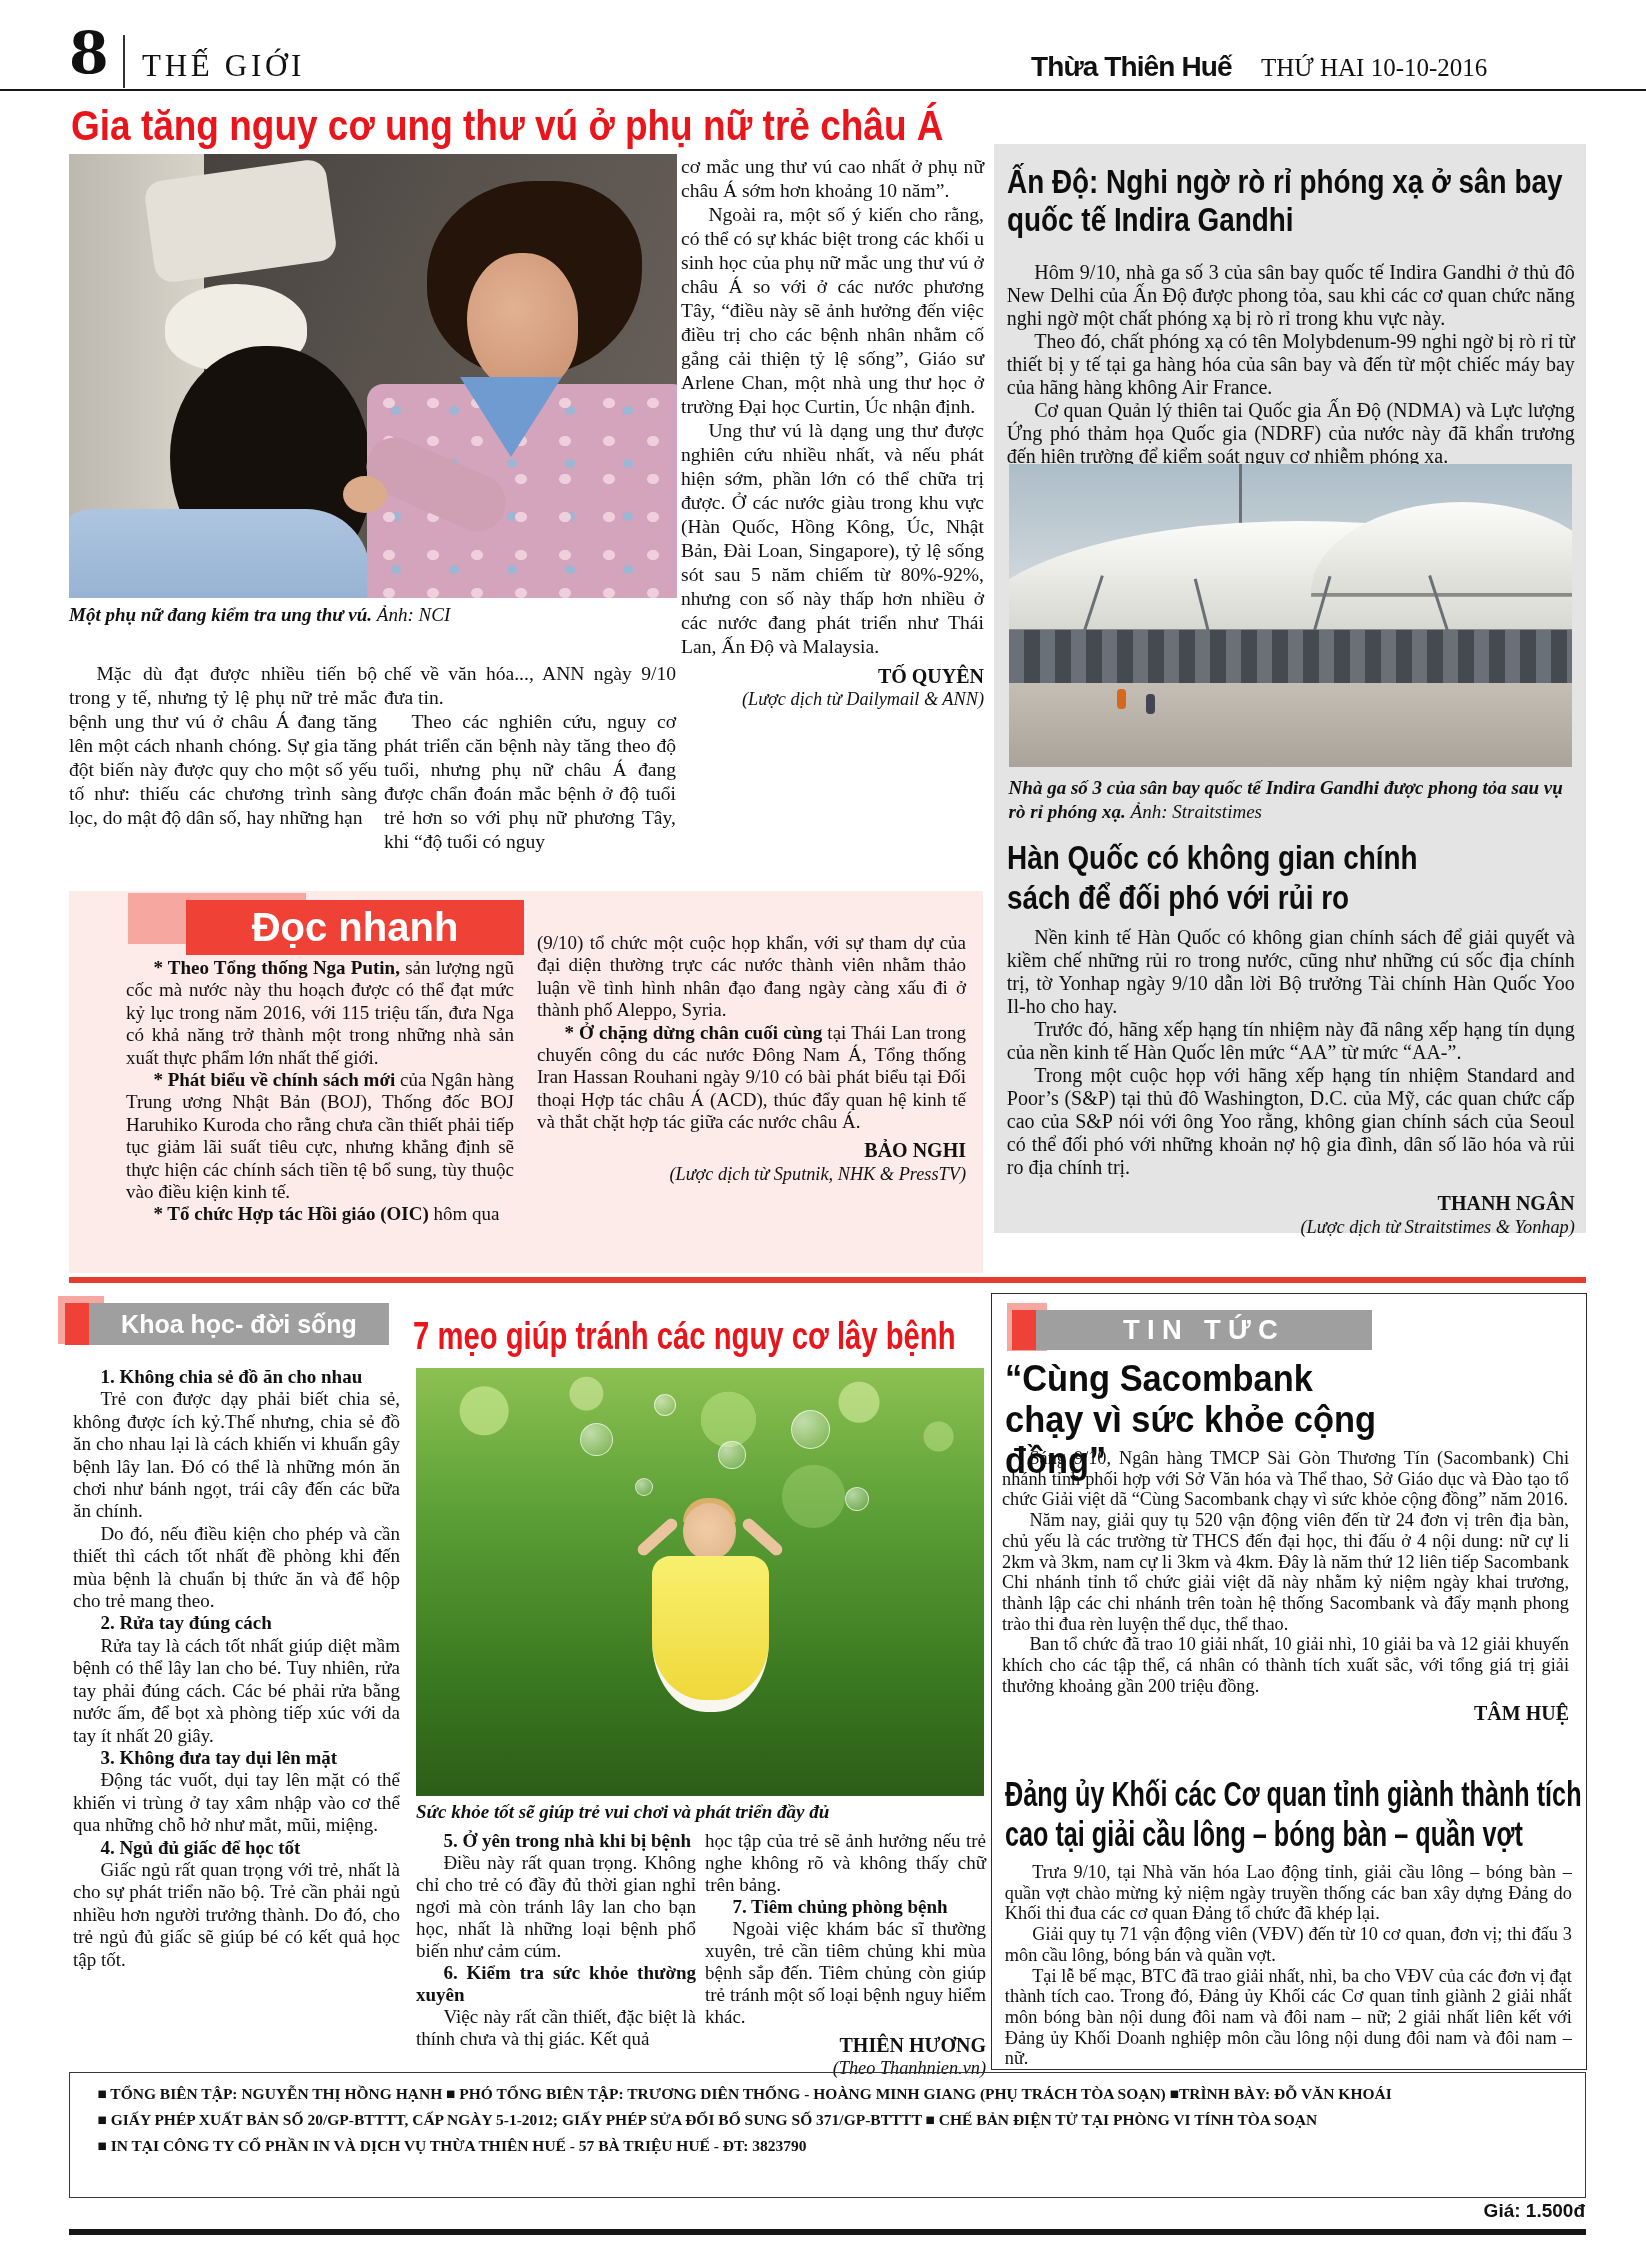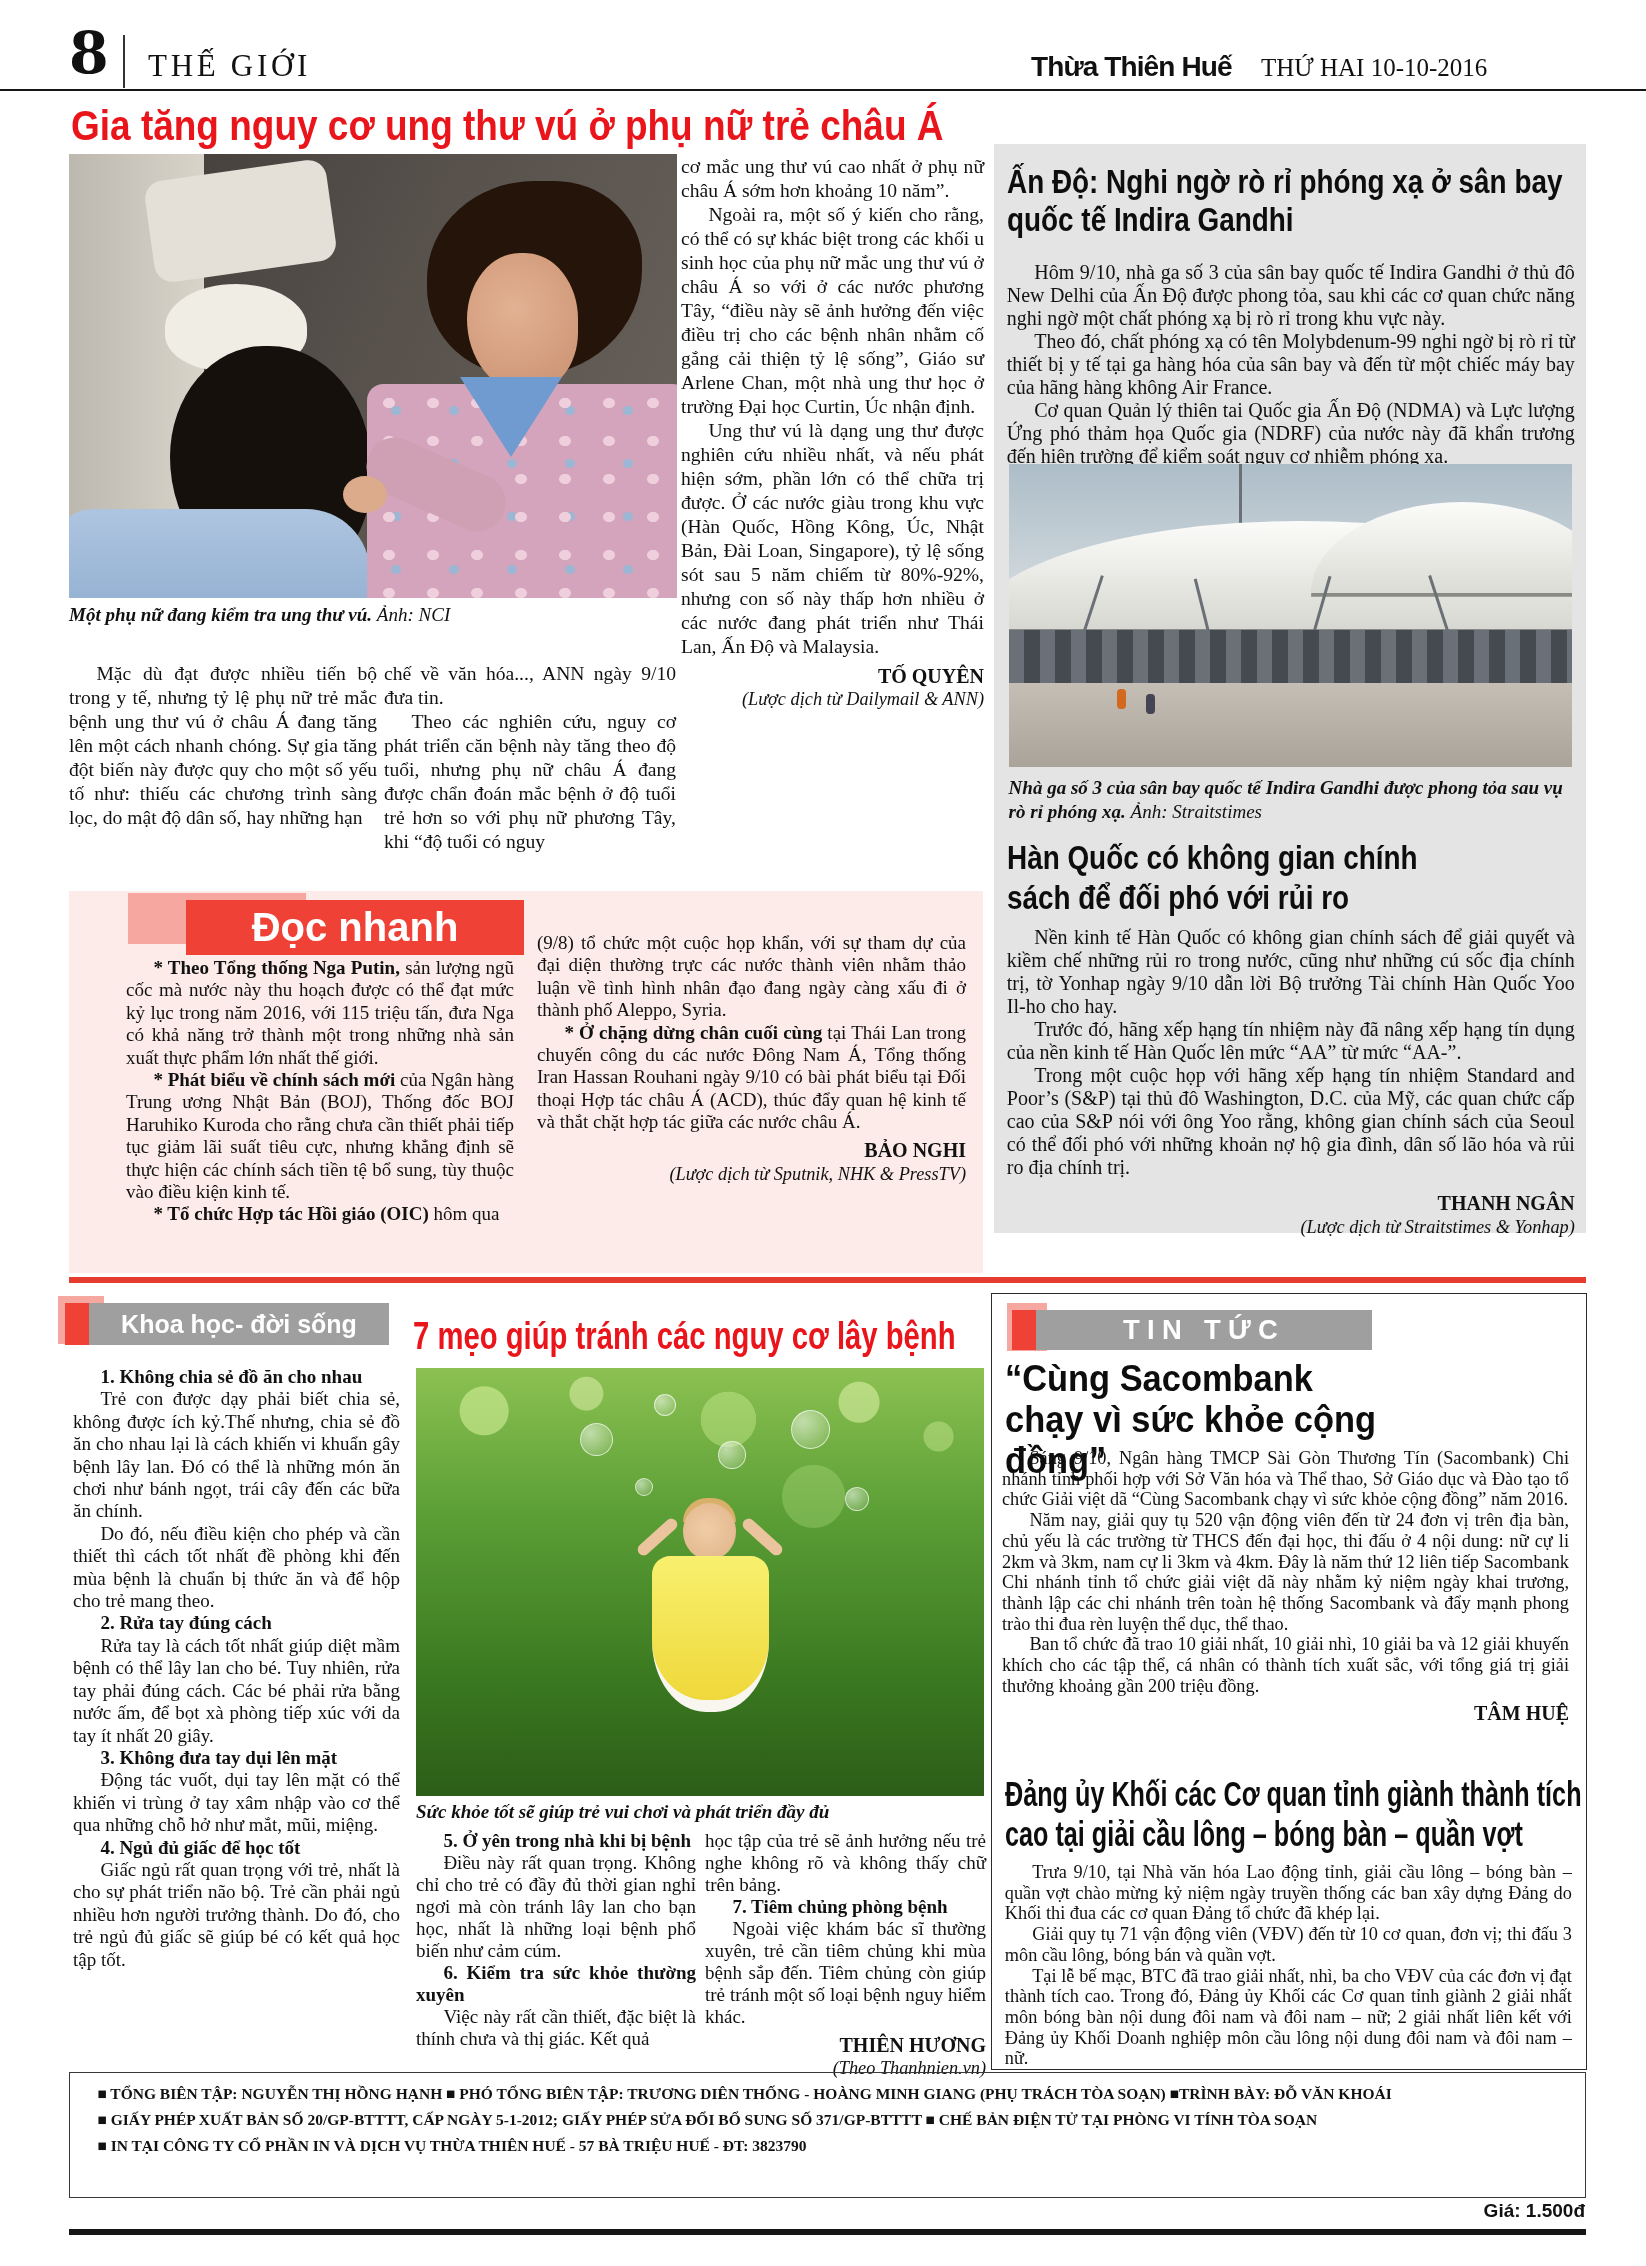--- a/index.html
+++ b/index.html
@@ -95,21 +95,21 @@
   .c-bub  { position:absolute; border:1.8px solid rgba(255,255,255,.65); border-radius:50%;
             background:radial-gradient(circle at 30% 30%, rgba(255,255,255,.55), rgba(255,255,255,.04)); }
 </style>
 </head>
 <body>
 
 <div class="page">
 
   <div class="abs page-number" style="left:69px; top:24px;">8</div>
   <div class="abs hdr-bar" style="left:123px; top:35px; width:1.8px; height:53px;"></div>
-  <div class="abs section-title" style="left:148px; top:48px;text-align:center;">THẾ GIỚI</div>
+  <div class="abs section-title" style="left:142px; top:48px;text-align:center;">THẾ GIỚI</div>
   <div class="abs masthead" style="left:1031px; top:51px;">Thừa Thiên Huế</div>
   <div class="abs hdr-date" style="left:1213px; top:54px;padding-left:48px;">THỨ HAI 10-10-2016</div>
   <div class="abs rule" style="left:0; top:89px; width:1647px; height:1.8px;"></div>
 
   <div class="abs hl red" style="left:71px; top:101px; width:1060px; font-size:43px; white-space:nowrap; transform:scaleX(0.86);">Gia tăng nguy cơ ung thư vú ở phụ nữ trẻ châu Á</div>
 
   <div class="abs photo photo1" style="left:69px; top:154px; width:608px; height:444px;">
     <div class="m-col"></div>
     <div class="m-arm"></div>
     <div class="m-plate"></div>
@@ -149,21 +149,21 @@
     <div class="abs red-sq gray-bar" style="left:117px; top:9.1px; width:338px; height:55px; background:#ef4136;">
       <span class="bar-label" style="font-size:40px;">Đọc nhanh</span>
     </div>
     <div class="abs flow t21" style="left:57px;  top:66px; width:388px;">
         <p><b>* Theo Tổng thống Nga Putin,</b> sản lượng ngũ cốc mà nước này thu hoạch được có thể đạt mức kỷ lục trong năm 2016, với 115 triệu tấn, đưa Nga có khả năng trở thành một trong những nhà sản xuất thực phẩm lớn nhất thế giới.</p>
         <p><b>* Phát biểu về chính sách mới</b> của Ngân hàng Trung ương Nhật Bản (BOJ), Thống đốc BOJ Haruhiko Kuroda cho rằng chưa cần thiết phải tiếp tục giảm lãi suất tiêu cực, nhưng khẳng định sẽ thực hiện các chính sách tiền tệ bổ sung, tùy thuộc vào điều kiện kinh tế.</p>
         <p><b>* Tổ chức Hợp tác Hồi giáo (OIC)</b> hôm qua</p>
       </div>
     <div class="abs" style="left:468px; top:41px; width:429px;">
       <div class="flow t21">
-          <p class="noindent">(9/8) tổ chức một cuộc họp khẩn, với sự tham dự của đại diện thường trực các nước thành viên nhằm thảo luận về tình hình nhân đạo đang ngày càng xấu đi ở thành phố Aleppo, Syria.</p>
+          <p class="noindent">(9/10) tổ chức một cuộc họp khẩn, với sự tham dự của đại diện thường trực các nước thành viên nhằm thảo luận về tình hình nhân đạo đang ngày càng xấu đi ở thành phố Aleppo, Syria.</p>
           <p><b>* Ở chặng dừng chân cuối cùng</b> tại Thái Lan trong chuyến công du các nước Đông Nam Á, Tổng thống Iran Hassan Rouhani ngày 9/10 có bài phát biểu tại Đối thoại Hợp tác châu Á (ACD), thúc đẩy quan hệ kinh tế và thắt chặt hợp tác giữa các nước châu Á.</p>
         </div>
       <div class="byline">BẢO NGHI</div>
       <div class="source">(Lược dịch từ Sputnik, NHK &amp; PressTV)</div>
     </div>
   </div>
 
   <div class="abs graybox" style="left:994px; top:144px; width:592px; height:1089px;">
     <div class="abs hl black" style="left:12.8px; top:18.3px; width:694px; font-size:34px; line-height:38px; transform:scaleX(0.82);">Ấn Độ: Nghi ngờ rò rỉ phóng xạ ở sân bay quốc tế Indira Gandhi</div>
     <div class="abs flow t22" style="left:12.8px; top:117px; width:568px;">

